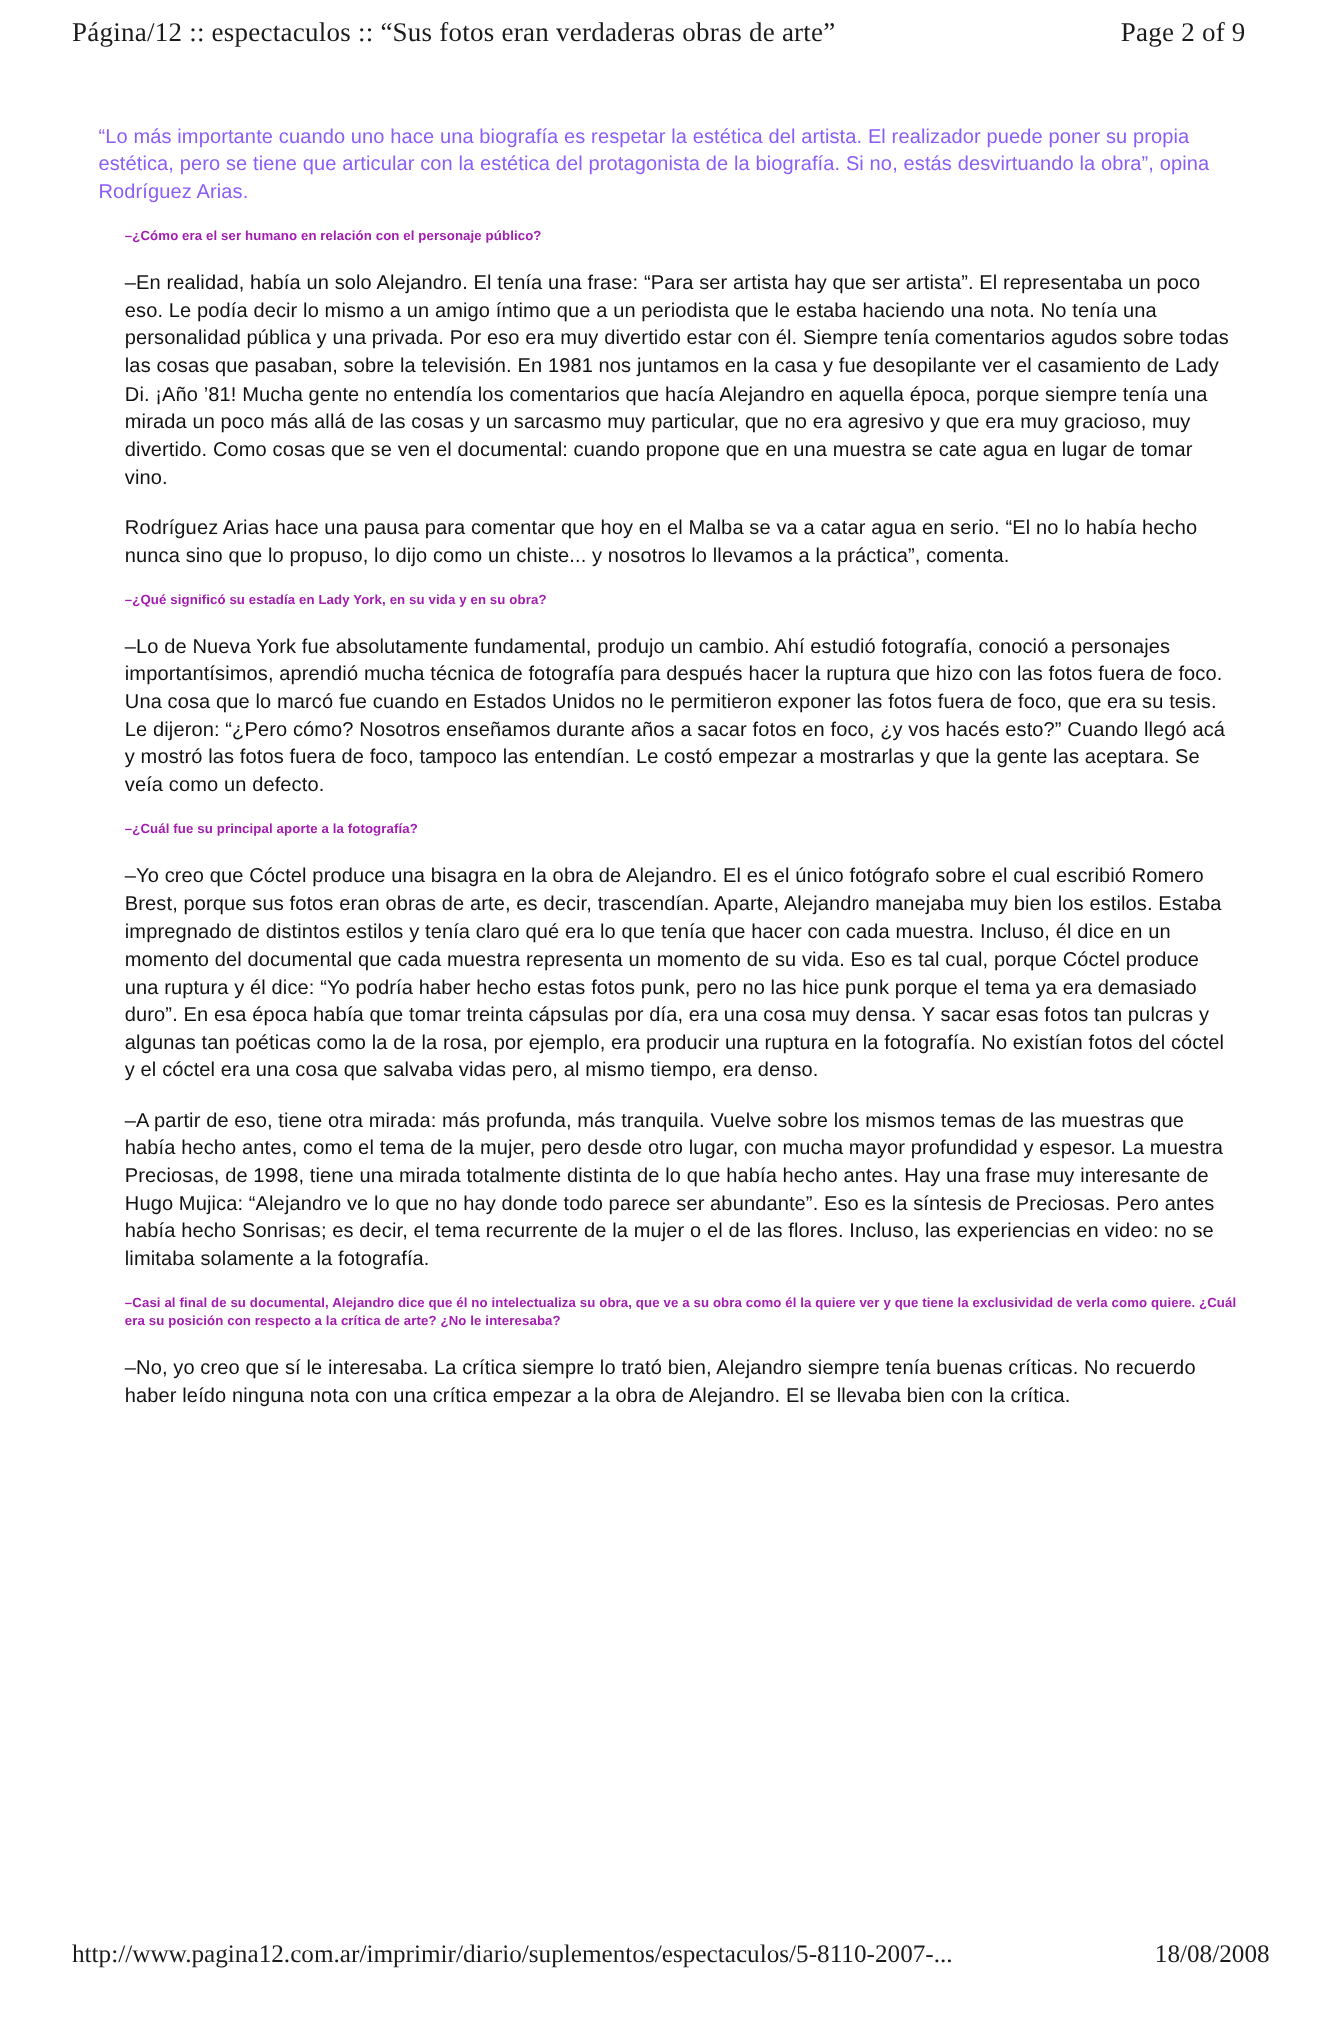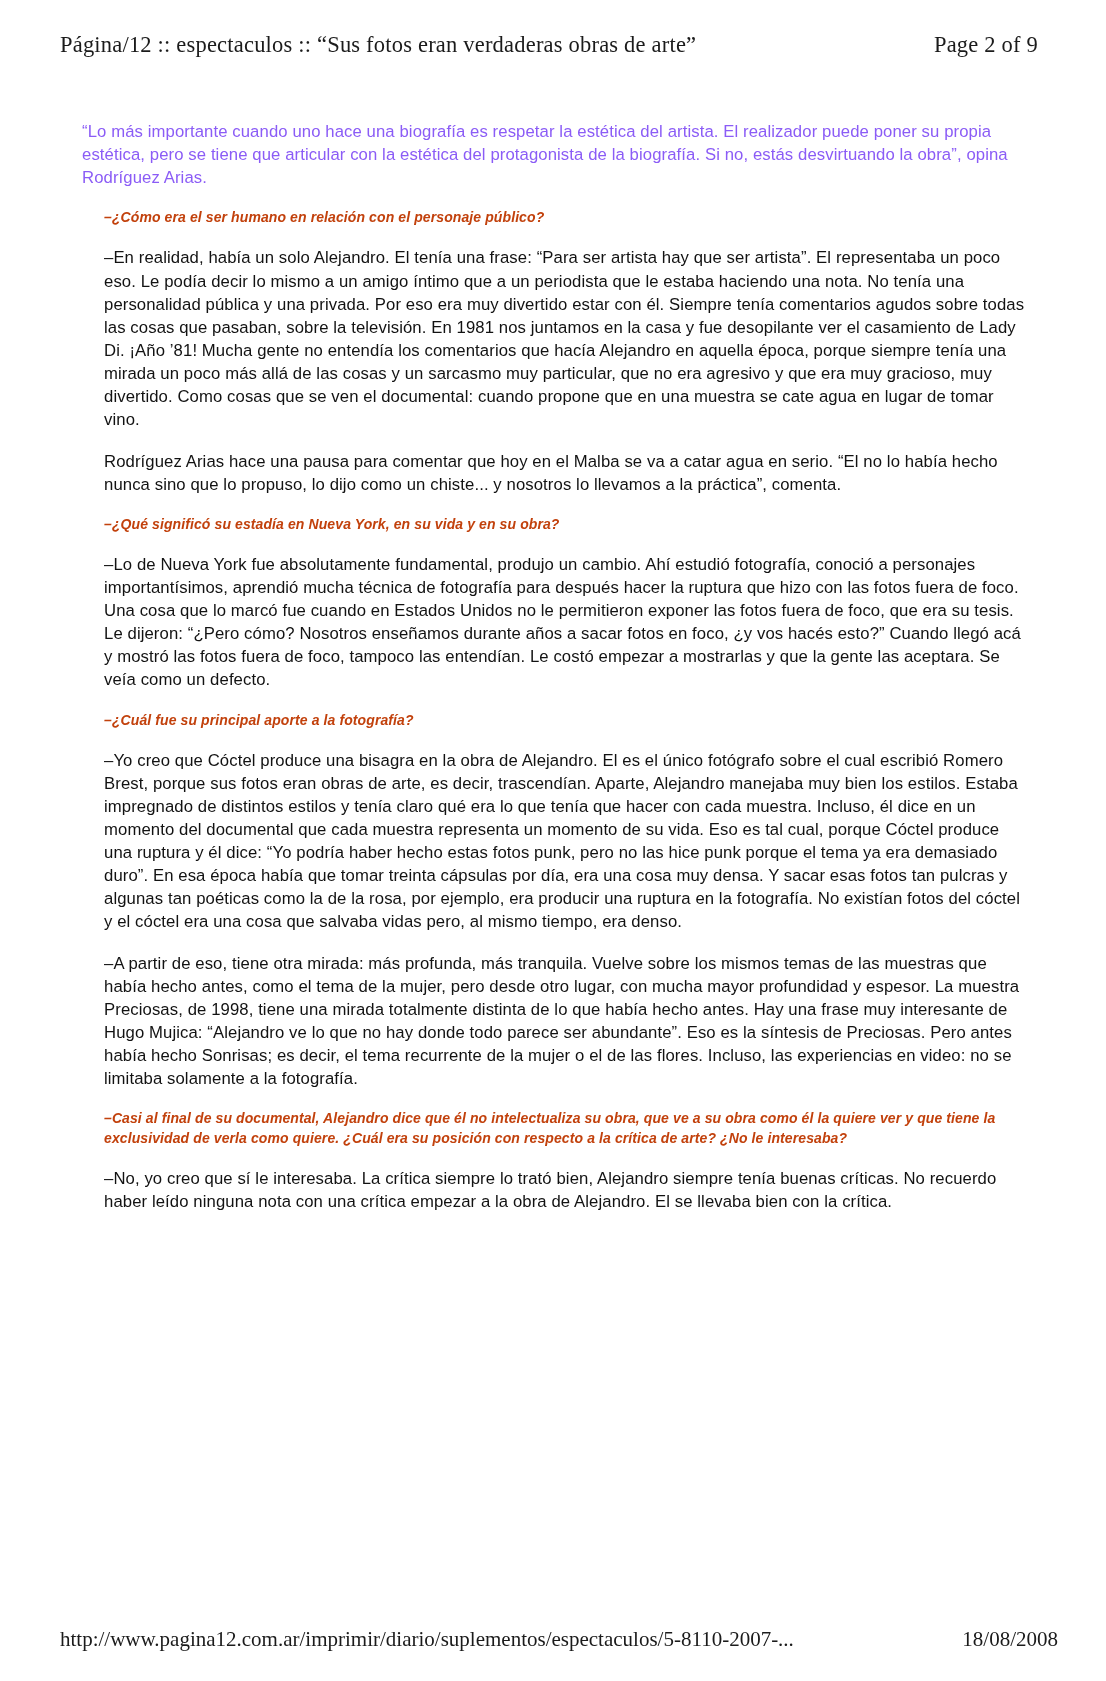--- a/index.html
+++ b/index.html
@@ -11,21 +11,21 @@
     width: 1106px;
     min-height: 1681px;
     font-family: "Liberation Sans", sans-serif;
     color: #111111;
     position: relative;
   }
   .page {
     width: 1106px;
     min-height: 1681px;
     box-sizing: border-box;
-    padding: 32px 60px 0 60px;
+    padding: 14px 60px 0 60px;
     position: relative;
     background: #ffffff;
   }
   .header {
     display: flex;
     justify-content: space-between;
     align-items: baseline;
     font-family: "Liberation Serif", serif;
     font-size: 22.5px;
     color: #1b1b1b;
@@ -47,41 +47,40 @@
   .para {
     font-size: 16.7px;
     line-height: 1.38;
     text-align: left;
     margin: 0 0 19px 0;
     color: #8b5cf6;
     letter-spacing: 0.1px;
   }
   .q {
     font-weight: bold;
-    font-size: 14px;
+    font-size: 11px;
     line-height: 1.38;
     margin: 0 0 19px 0;
     padding-left: 22px;
-    color: #c2410c;
+    color: #a21caf;
     letter-spacing: 0.1px;
-    font-style: italic;
   }
   .a {
     font-size: 16.7px;
     line-height: 1.38;
     margin: 0 0 19px 0;
     padding-left: 22px;
     color: #121212;
     letter-spacing: 0.1px;
   }
   .footer {
     position: absolute;
     left: 0;
     right: 0;
-    bottom: 29px;
+    bottom: 40px;
     display: flex;
     justify-content: space-between;
     align-items: baseline;
     font-family: "Liberation Serif", serif;
     font-size: 21px;
     color: #1b1b1b;
     padding: 0 48px 0 60px;
   }
   .footer-url {
     white-space: nowrap;
@@ -101,21 +100,21 @@
   </div>
 
   <div class="content">
 
     <p class="para">“Lo más importante cuando uno hace una biografía es respetar la estética del artista. El realizador puede poner su propia estética, pero se tiene que articular con la estética del protagonista de la biografía. Si no, estás desvirtuando la obra”, opina Rodríguez Arias.</p>
 
     <p class="q">–¿Cómo era el ser humano en relación con el personaje público?</p>
     <p class="a">–En realidad, había un solo Alejandro. El tenía una frase: “Para ser artista hay que ser artista”. El representaba un poco eso. Le podía decir lo mismo a un amigo íntimo que a un periodista que le estaba haciendo una nota. No tenía una personalidad pública y una privada. Por eso era muy divertido estar con él. Siempre tenía comentarios agudos sobre todas las cosas que pasaban, sobre la televisión. En 1981 nos juntamos en la casa y fue desopilante ver el casamiento de Lady Di. ¡Año ’81! Mucha gente no entendía los comentarios que hacía Alejandro en aquella época, porque siempre tenía una mirada un poco más allá de las cosas y un sarcasmo muy particular, que no era agresivo y que era muy gracioso, muy divertido. Como cosas que se ven el documental: cuando propone que en una muestra se cate agua en lugar de tomar vino.</p>
     <p class="a">Rodríguez Arias hace una pausa para comentar que hoy en el Malba se va a catar agua en serio. “El no lo había hecho nunca sino que lo propuso, lo dijo como un chiste... y nosotros lo llevamos a la práctica”, comenta.</p>
 
-    <p class="q">–¿Qué significó su estadía en Nueva York, en su vida y en su obra?</p>
+    <p class="q">–¿Qué significó su estadía en Lady York, en su vida y en su obra?</p>
     <p class="a">–Lo de Nueva York fue absolutamente fundamental, produjo un cambio. Ahí estudió fotografía, conoció a personajes importantísimos, aprendió mucha técnica de fotografía para después hacer la ruptura que hizo con las fotos fuera de foco. Una cosa que lo marcó fue cuando en Estados Unidos no le permitieron exponer las fotos fuera de foco, que era su tesis. Le dijeron: “¿Pero cómo? Nosotros enseñamos durante años a sacar fotos en foco, ¿y vos hacés esto?” Cuando llegó acá y mostró las fotos fuera de foco, tampoco las entendían. Le costó empezar a mostrarlas y que la gente las aceptara. Se veía como un defecto.</p>
 
     <p class="q">–¿Cuál fue su principal aporte a la fotografía?</p>
     <p class="a">–Yo creo que Cóctel produce una bisagra en la obra de Alejandro. El es el único fotógrafo sobre el cual escribió Romero Brest, porque sus fotos eran obras de arte, es decir, trascendían. Aparte, Alejandro manejaba muy bien los estilos. Estaba impregnado de distintos estilos y tenía claro qué era lo que tenía que hacer con cada muestra. Incluso, él dice en un momento del documental que cada muestra representa un momento de su vida. Eso es tal cual, porque Cóctel produce una ruptura y él dice: “Yo podría haber hecho estas fotos punk, pero no las hice punk porque el tema ya era demasiado duro”. En esa época había que tomar treinta cápsulas por día, era una cosa muy densa. Y sacar esas fotos tan pulcras y algunas tan poéticas como la de la rosa, por ejemplo, era producir una ruptura en la fotografía. No existían fotos del cóctel y el cóctel era una cosa que salvaba vidas pero, al mismo tiempo, era denso.</p>
 
     <p class="a">–A partir de eso, tiene otra mirada: más profunda, más tranquila. Vuelve sobre los mismos temas de las muestras que había hecho antes, como el tema de la mujer, pero desde otro lugar, con mucha mayor profundidad y espesor. La muestra Preciosas, de 1998, tiene una mirada totalmente distinta de lo que había hecho antes. Hay una frase muy interesante de Hugo Mujica: “Alejandro ve lo que no hay donde todo parece ser abundante”. Eso es la síntesis de Preciosas. Pero antes había hecho Sonrisas; es decir, el tema recurrente de la mujer o el de las flores. Incluso, las experiencias en video: no se limitaba solamente a la fotografía.</p>
 
     <p class="q">–Casi al final de su documental, Alejandro dice que él no intelectualiza su obra, que ve a su obra como él la quiere ver y que tiene la exclusividad de verla como quiere. ¿Cuál era su posición con respecto a la crítica de arte? ¿No le interesaba?</p>
     <p class="a">–No, yo creo que sí le interesaba. La crítica siempre lo trató bien, Alejandro siempre tenía buenas críticas. No recuerdo haber leído ninguna nota con una crítica empezar a la obra de Alejandro. El se llevaba bien con la crítica.</p>
 

